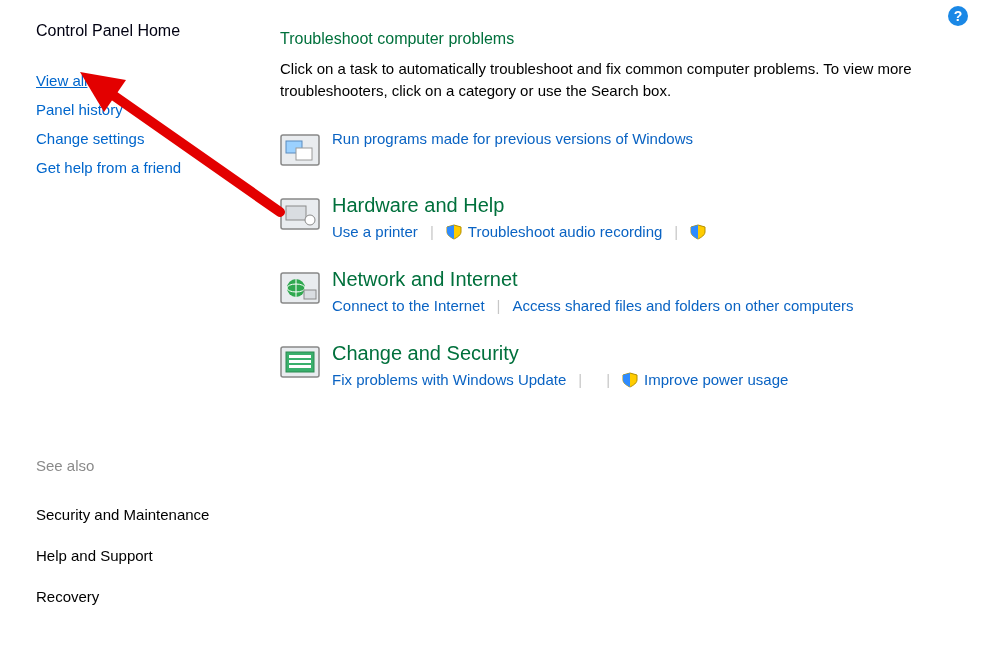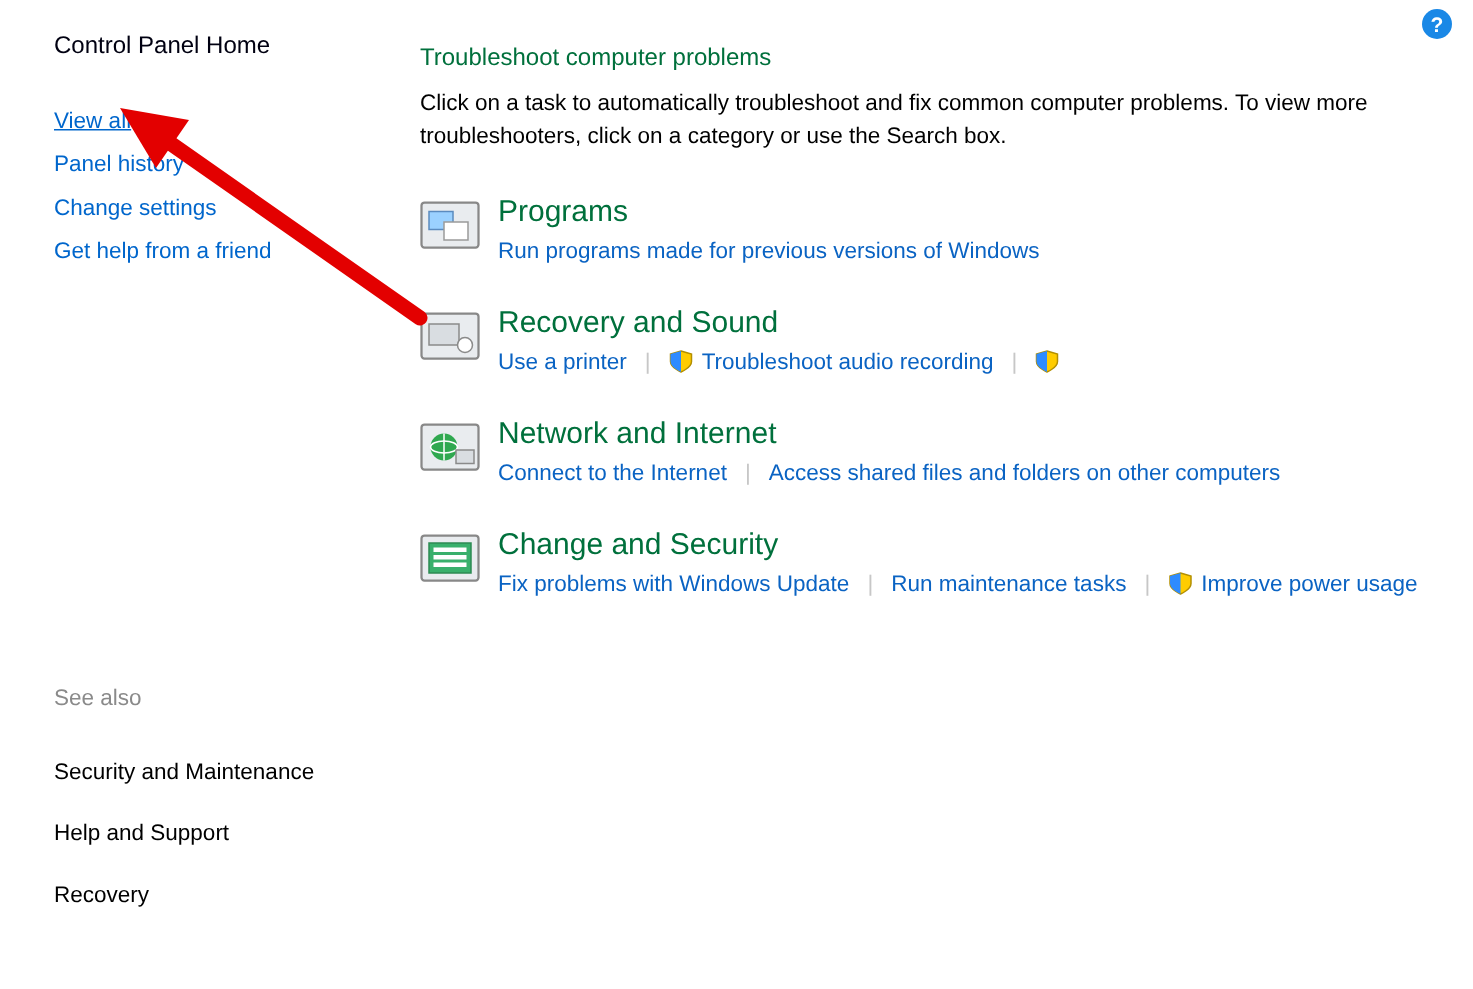--- a/index.html
+++ b/index.html
@@ -71,37 +71,36 @@
 
     <div class="cat">
       <span class="icon">
         <svg viewBox="0 0 40 32">
             <rect class="bd" x="1" y="1" width="38" height="30" rx="2" stroke-width="1.5"></rect>
             <rect x="6" y="7" width="16" height="12" fill="#9bd1ff" stroke="#5b8bbf"></rect>
             <rect x="16" y="14" width="16" height="12" fill="#fff" stroke="#9a9a9a"></rect>
           </svg>
       </span>
       <div class="cat-body">
-        <div class="cat-title">Programs</div>
         <div class="link-row">
           <span class="task-link">Run programs made for previous versions of Windows</span>
         </div>
       </div>
     </div>
 
     <div class="cat">
       <span class="icon">
         <svg viewBox="0 0 40 32">
             <rect class="bd" x="1" y="1" width="38" height="30" rx="2" stroke-width="1.5"></rect>
             <rect x="6" y="8" width="20" height="14" fill="#d9dde1" stroke="#8a8a8a"></rect>
             <circle cx="30" cy="22" r="5" fill="#fff" stroke="#8a8a8a"></circle>
           </svg>
       </span>
       <div class="cat-body">
-        <div class="cat-title">Recovery and Sound</div>
+        <div class="cat-title">Hardware and Help</div>
         <div class="link-row">
           <span class="task-link">Use a printer</span>
           <span class="sep">|</span>
           <span class="task-link">
             <span class="shield">
               <svg viewBox="0 0 16 16">
                   <path d="M8 1 L15 3 V8 C15 12 8 15 8 15 C8 15 1 12 1 8 V3 Z" fill="#ffcc00" stroke="#b38f00"></path>
                   <path d="M8 1 L8 15 C8 15 1 12 1 8 V3 Z" fill="#2e8bff"></path>
                 </svg>
             </span><span>Troubleshoot audio recording</span>
@@ -147,21 +146,20 @@
             <rect x="9" y="9" width="22" height="3" fill="#fff"></rect>
             <rect x="9" y="14" width="22" height="3" fill="#fff"></rect>
             <rect x="9" y="19" width="22" height="3" fill="#fff"></rect>
           </svg>
       </span>
       <div class="cat-body">
         <div class="cat-title">Change and Security</div>
         <div class="link-row">
           <span class="task-link">Fix problems with Windows Update</span>
           <span class="sep">|</span>
-          <span class="task-link">Run maintenance tasks</span>
           <span class="sep">|</span>
           <span class="task-link">
             <span class="shield">
               <svg viewBox="0 0 16 16">
                   <path d="M8 1 L15 3 V8 C15 12 8 15 8 15 C8 15 1 12 1 8 V3 Z" fill="#ffcc00" stroke="#b38f00"></path>
                   <path d="M8 1 L8 15 C8 15 1 12 1 8 V3 Z" fill="#2e8bff"></path>
                 </svg>
             </span><span>Improve power usage</span>
           </span>
         </div>

